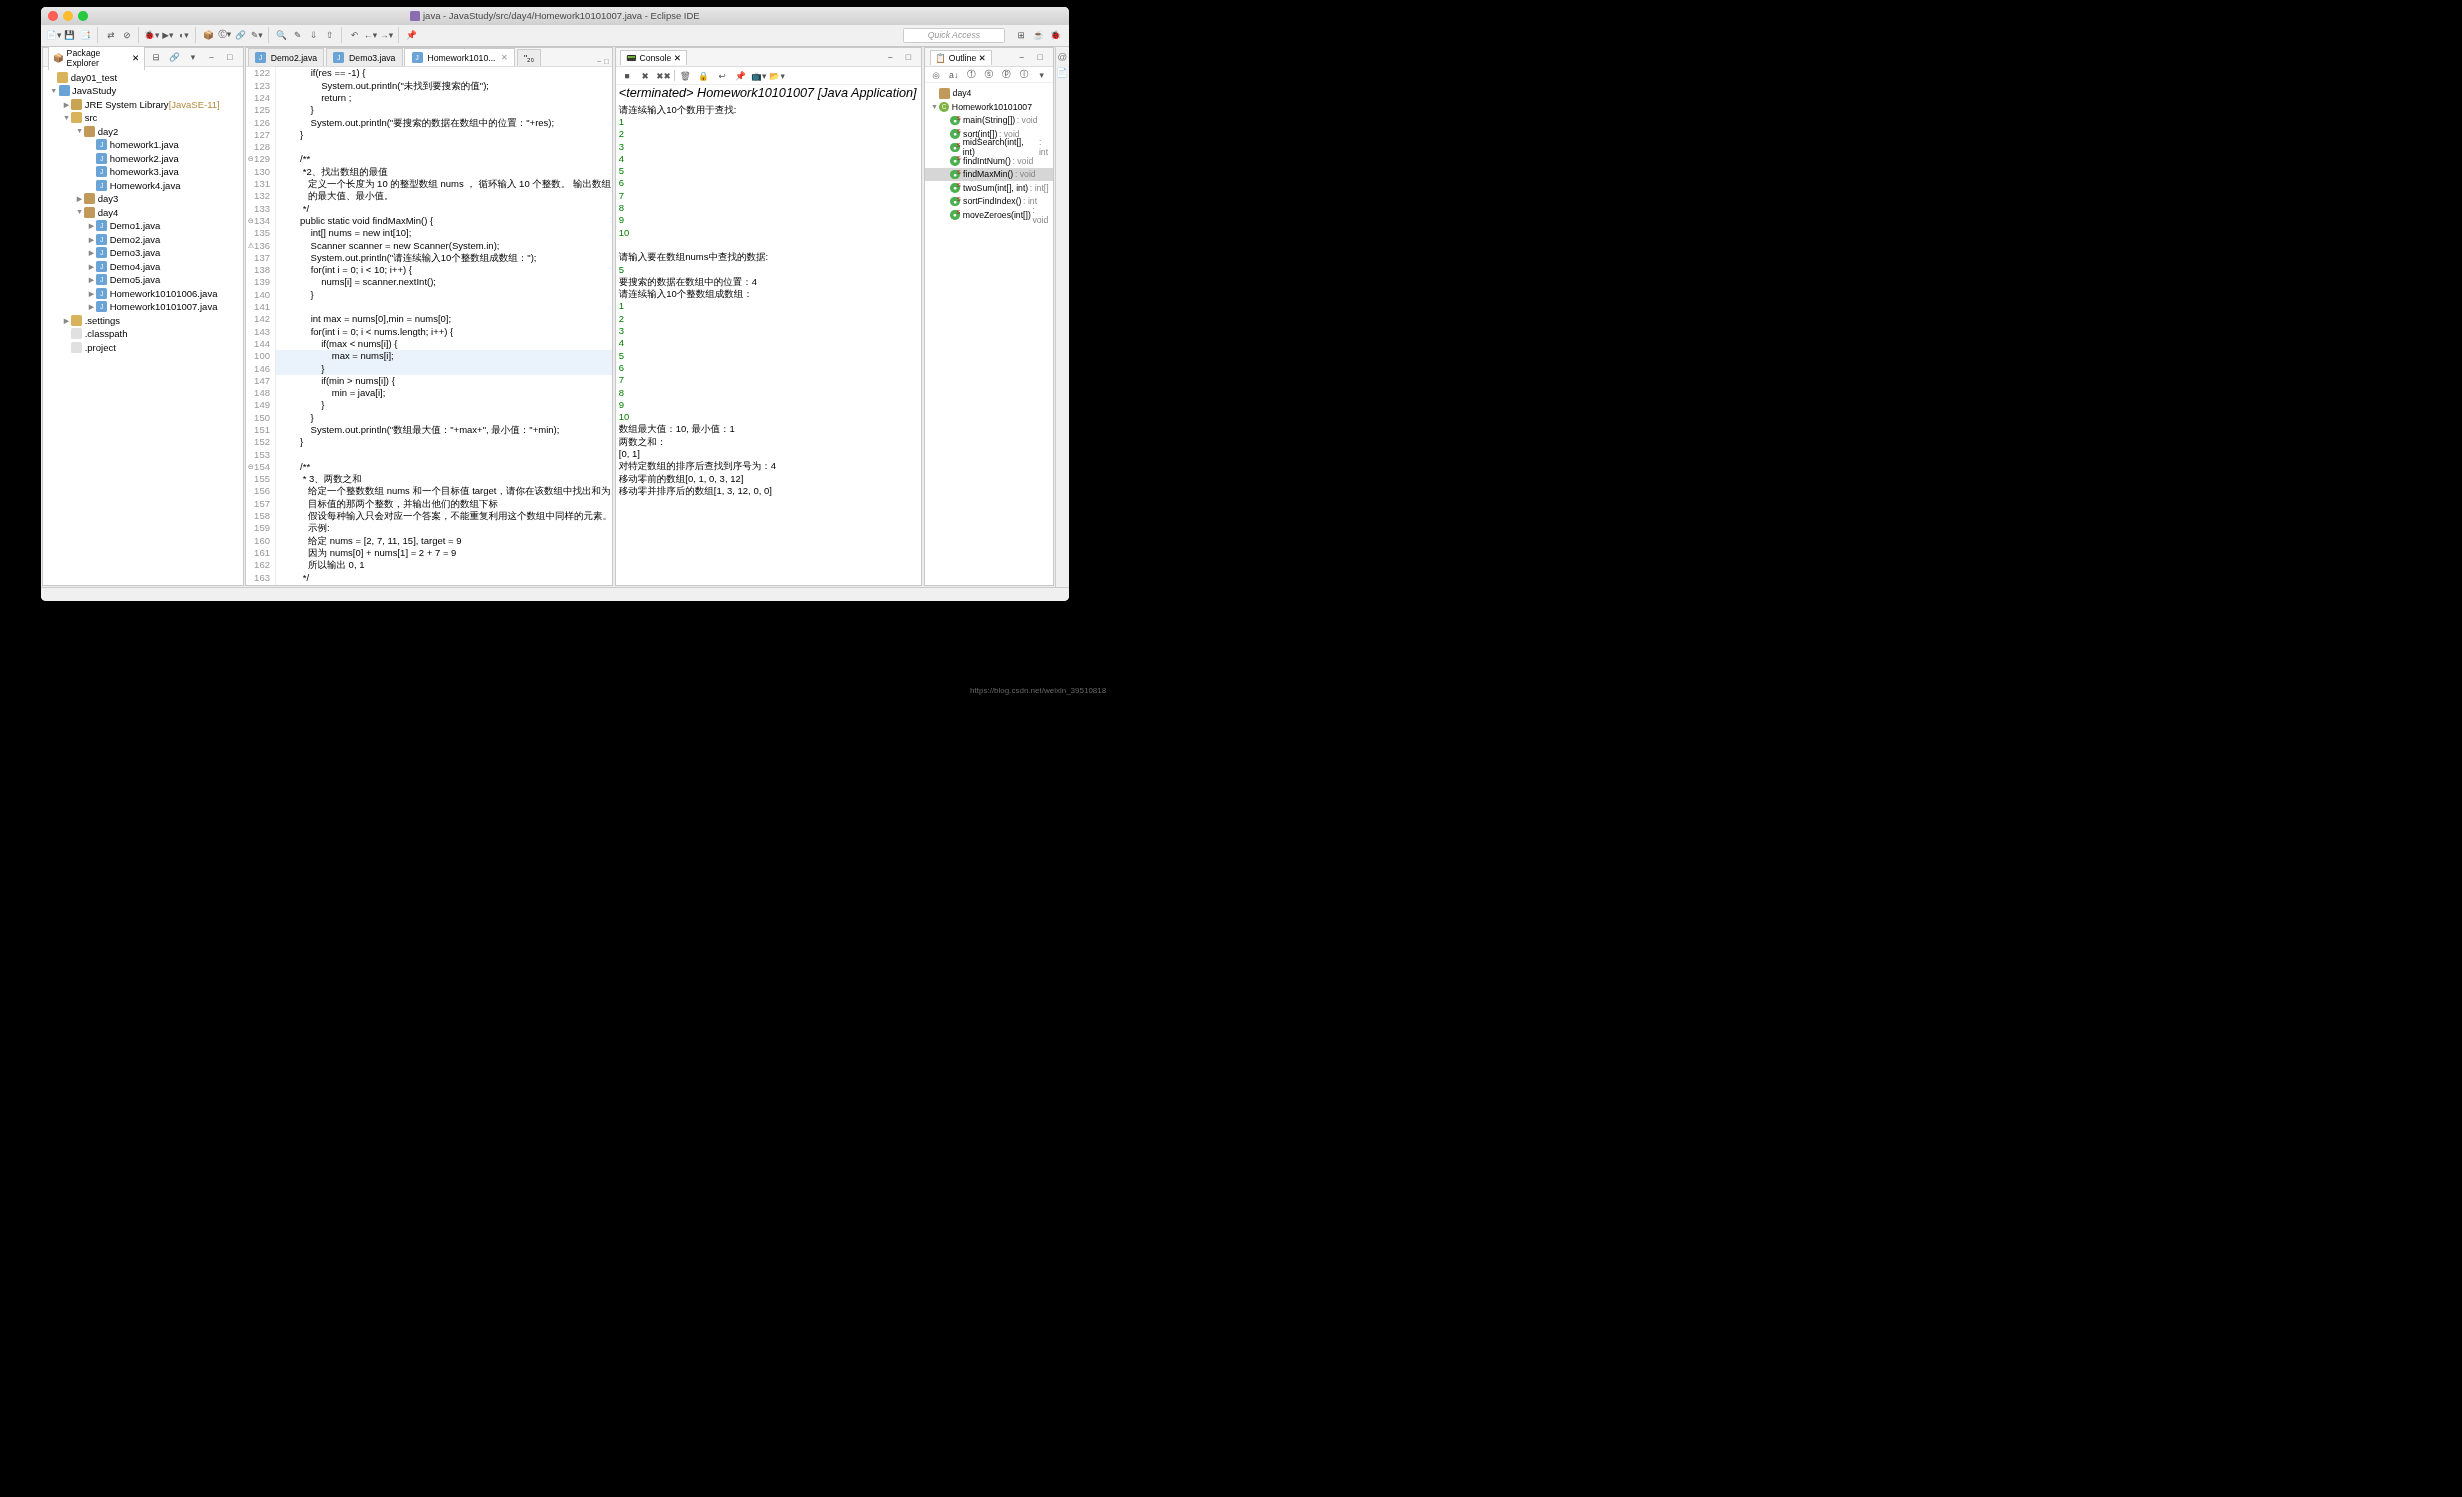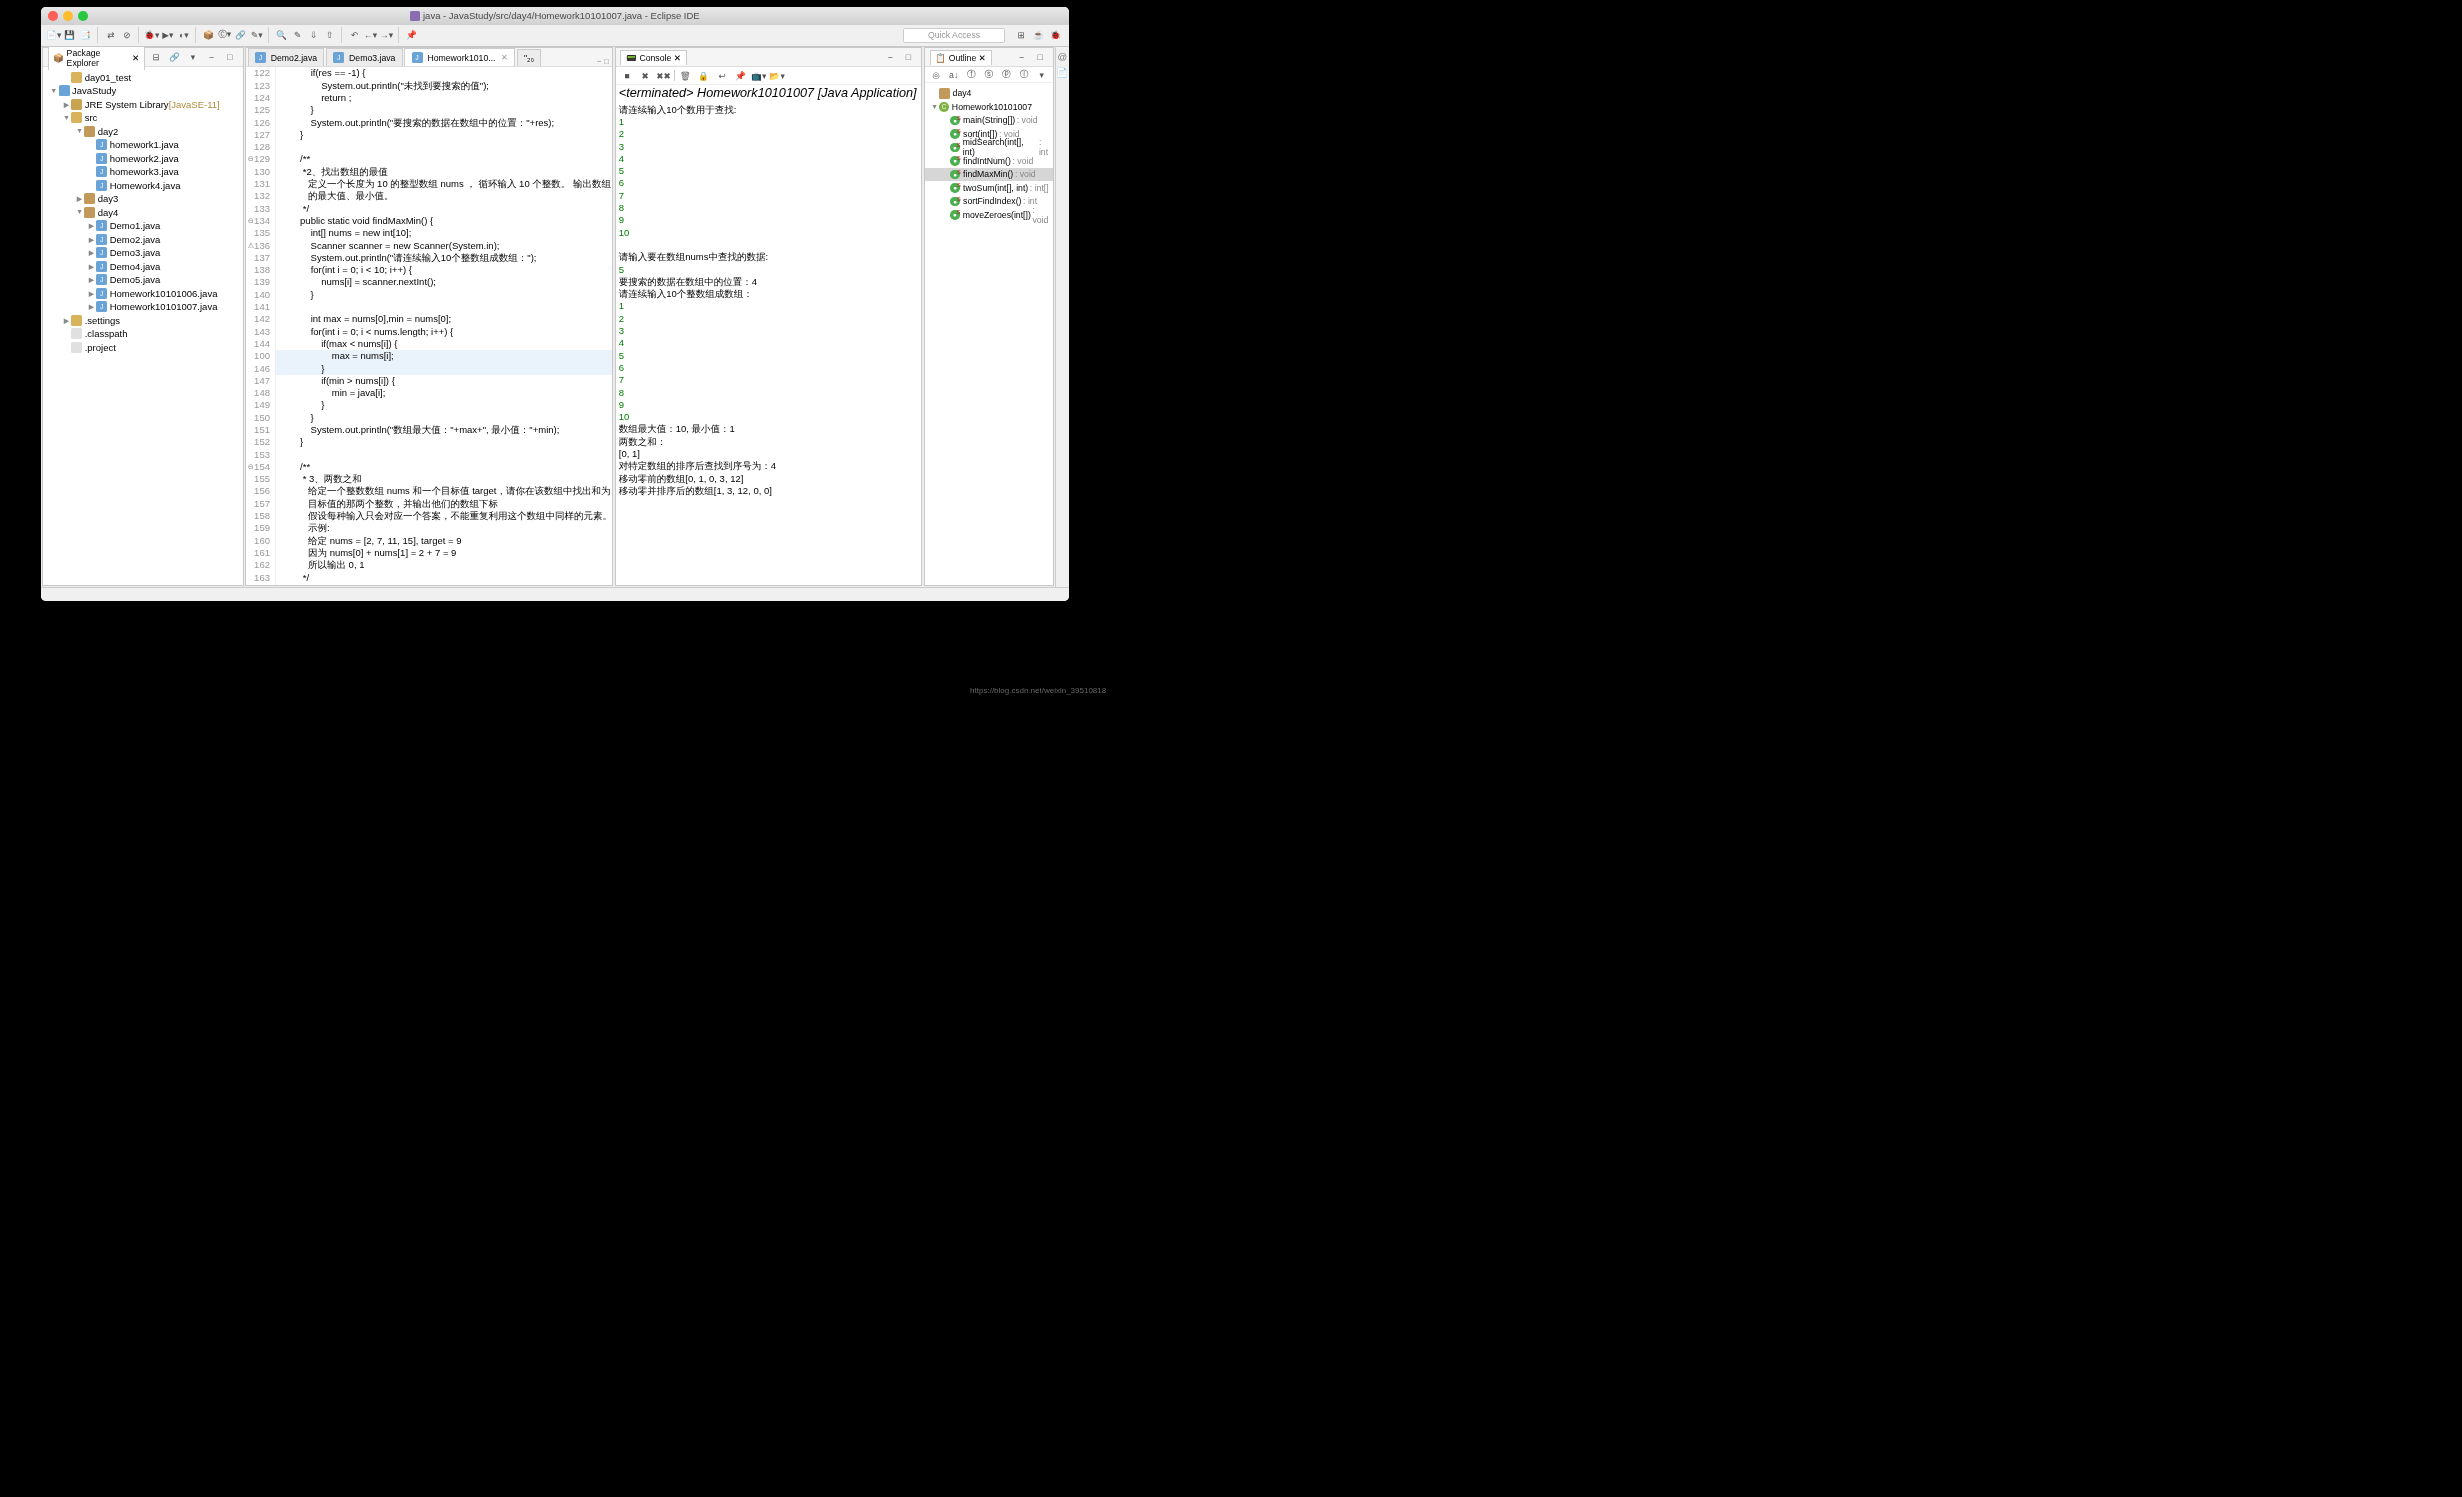--- a/index.html
+++ b/index.html
@@ -7,21 +7,21 @@
 .window { position: absolute; left: 41px; top: 7.1px; width: 1028px; height: 594px; background: #ececec; border-radius: 4.8px; box-shadow: 0 8px 32px rgba(0,0,0,.5); display: flex; flex-direction: column; overflow: hidden; }
 .titlebar { height: 17.5px; background: linear-gradient(#e8e8e8,#d0d0d0); display: flex; align-items: center; position: relative; }
 .traffic { display: flex; gap: 5.6px; margin-left: 7.1px; }
 .tl { width: 9.5px; height: 9.5px; border-radius: 50%; }
 .tl.r { background: #ff5f57; } .tl.y { background: #febc2e; } .tl.g { background: #28c840; }
 .title { position: absolute; left: 0; right: 0; text-align: center; font-size: 9.5px; color: #4a4a4a; }
 .ticon { display: inline-block; width: 9.5px; height: 9.5px; background: #8a6cb0; border-radius: 1.6px; vertical-align: -1.6px; margin-right: 3.2px; }
 .toolbar { height: 22px; background: #f0f0f0; border-bottom: 0.8px solid #c8c8c8; display: flex; align-items: center; padding: 0 4.8px; gap: 1.6px; }
 .tbtn { width: 16px; height: 16px; display: flex; align-items: center; justify-content: center; font-size: 8.7px; color: #555; cursor: pointer; }
 .tgroup { display: flex; border-right: 0.8px solid #d0d0d0; padding-right: 3.2px; margin-right: 3.2px; }
-.qa { margin-left: auto; border: 0.8px solid #ccc; background: #fff; padding: 1.6px 24px; font-size: 8.7px; color: #999; border-radius: 1.6px; }
+.qa { margin-left: auto; border: 0.8px solid #ccc; background: #fff; padding: 1.6px 24px; font-size: 8.7px; color: #999; font-style: italic; border-radius: 1.6px; }
 .persp { display: flex; gap: 1.6px; margin-left: 6.3px; }
 .main { flex: 1; display: flex; overflow: hidden; }
 .panel { display: flex; flex-direction: column; background: #fff; border: 0.8px solid #c8c8c8; margin: 0.8px; }
 .panel-head { height: 19px; background: #f5f5f5; border-bottom: 0.8px solid #ddd; display: flex; align-items: center; padding: 0 4.8px; font-size: 8.7px; gap: 3.2px; }
 .panel-head .tab { background: #fff; border: 0.8px solid #ccc; border-bottom: none; padding: 2.4px 4.8px; display: flex; align-items: center; gap: 2.4px; }
 .panel-head .actions { margin-left: auto; display: flex; gap: 2.4px; font-size: 8px; color: #888; }
 .pkg { width: 248px; }
 .tree { flex: 1; overflow: auto; font-size: 9.5px; padding: 3.2px 0; }
 .tnode { display: flex; align-items: center; height: 13.5px; cursor: pointer; }
 .arrow { width: 9.5px; text-align: center; color: #888; font-size: 7.1px; }
@@ -117,21 +117,21 @@
         <span class="tab">📦 <span>Package Explorer</span> ✕</span>
         <div class="actions">
           <span class="tbtn">⊟</span>
           <span class="tbtn">🔗</span>
           <span class="tbtn">▾</span>
           <span class="tbtn">−</span>
           <span class="tbtn">□</span>
         </div>
       </div>
       <div class="tree" id="tree">
-          <div class="tnode" style="padding-left: 19px;">
+          <div class="tnode" style="padding-left: 5px;">
             <span class="arrow"></span>
             <span class="icon ic-folder"></span>
             <span>day01_test</span>
           </div>
           <div class="tnode" style="padding-left: 6.3px;">
             <span class="arrow">▼</span>
             <span class="icon ic-proj"></span>
             <span>JavaStudy</span>
           </div>
           <div class="tnode" style="padding-left: 19px;">

